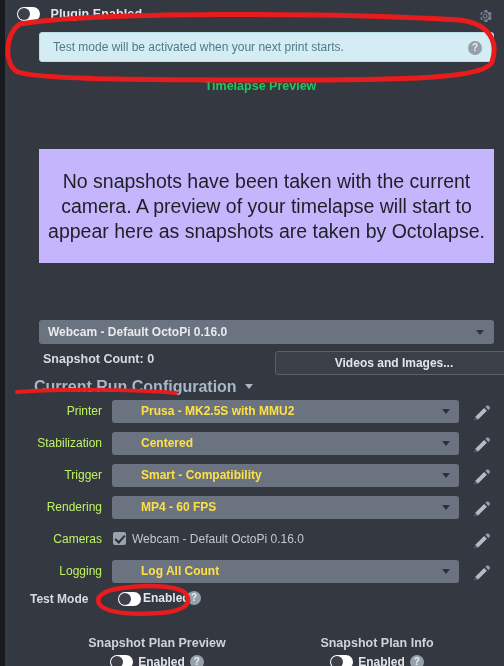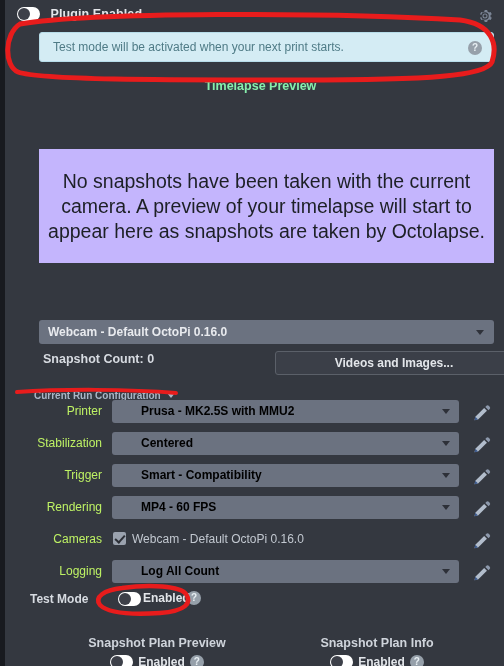--- a/index.html
+++ b/index.html
@@ -52,21 +52,21 @@
   .help-ico::after{
     content:"?";position:absolute;left:0;right:0;top:-1px;
     text-align:center;font-size:10px;font-weight:bold;color:#e7eef2;
     font-family:"Liberation Sans", sans-serif;line-height:15px;
   }
   .alert .help-ico{position:absolute;right:11px;top:8px;}
 
   
   .tl-title{
     position:absolute;left:0;top:79px;width:487px;text-align:center;
-    color:#86efac;font-size:12.5px;font-weight:bold;
+    color:#22c55e;font-size:12.5px;font-weight:bold;
   }
 
   
   .preview{
     position:absolute;left:22px;top:149px;width:455px;height:114px;
     background:#c4b5fd;
     display:flex;align-items:center;justify-content:center;
   }
   .preview p{
     margin:0;text-align:center;color:#1d2026;font-size:19.5px;line-height:25px;
@@ -91,35 +91,35 @@
   }
   .vi-btn{
     position:absolute;left:258px;top:351px;width:238px;height:24px;
     background:#3b3f48;border:1px solid #5b6069;border-radius:3px;box-sizing:border-box;
     color:#e3e6ea;font-size:12px;font-weight:bold;
     display:flex;align-items:center;justify-content:center;
   }
 
   
   .crc{
-    position:absolute;left:17px;top:378px;color:#aab6c6;font-size:10px;font-weight:bold;margin-top:12px;
+    position:absolute;left:17px;top:378px;color:#aab6c6;font-size:16px;font-weight:bold;
   }
   .crc .caret{margin-left:4px;border-top-color:#aab6c6;vertical-align:middle;position:relative;top:-1px;}
 
   
   .row{position:absolute;left:0;width:487px;height:26px;}
   .row .lbl{
     position:absolute;left:0;width:85px;text-align:right;top:4px;
     color:#bef264;font-size:12px;
   }
   .row .fld{
     position:absolute;left:95px;width:347px;height:23px;
     background:#6b7280;border-radius:3px;box-sizing:border-box;
   }
-  .row .fld .val{position:absolute;left:9px;top:4px;color:#000000;font-size:12px;font-weight:bold;padding-left:20px;}
+  .row .fld .val{position:absolute;left:9px;top:4px;color:#fde047;font-size:12px;font-weight:bold;padding-left:20px;}
   .row .fld .caret{position:absolute;right:9px;top:9px;}
   .row .pencil{position:absolute;left:455px;top:2px;width:20px;height:20px;}
 
   
   .row.cams .chk{
     position:absolute;left:96px;top:4px;width:13px;height:13px;
     background:#9aa2ae;border-radius:2px;box-sizing:border-box;
   }
   .row.cams .chk::after{
     content:"";position:absolute;left:4px;top:1px;width:4px;height:8px;

